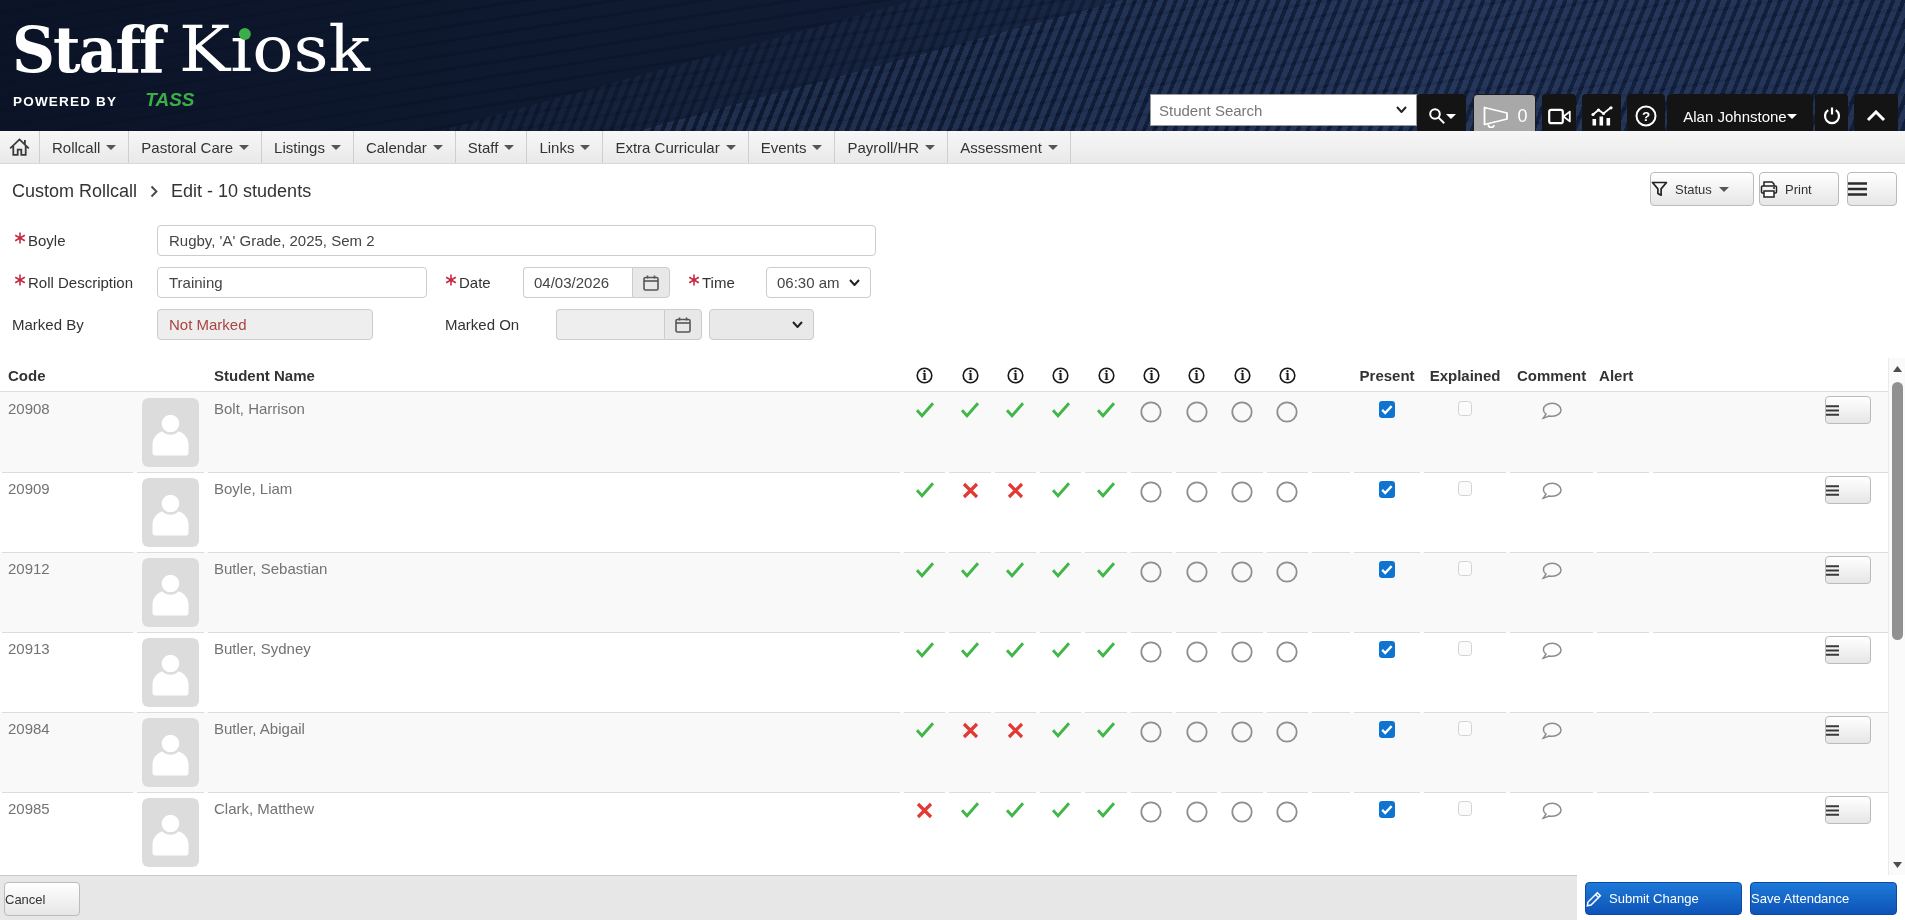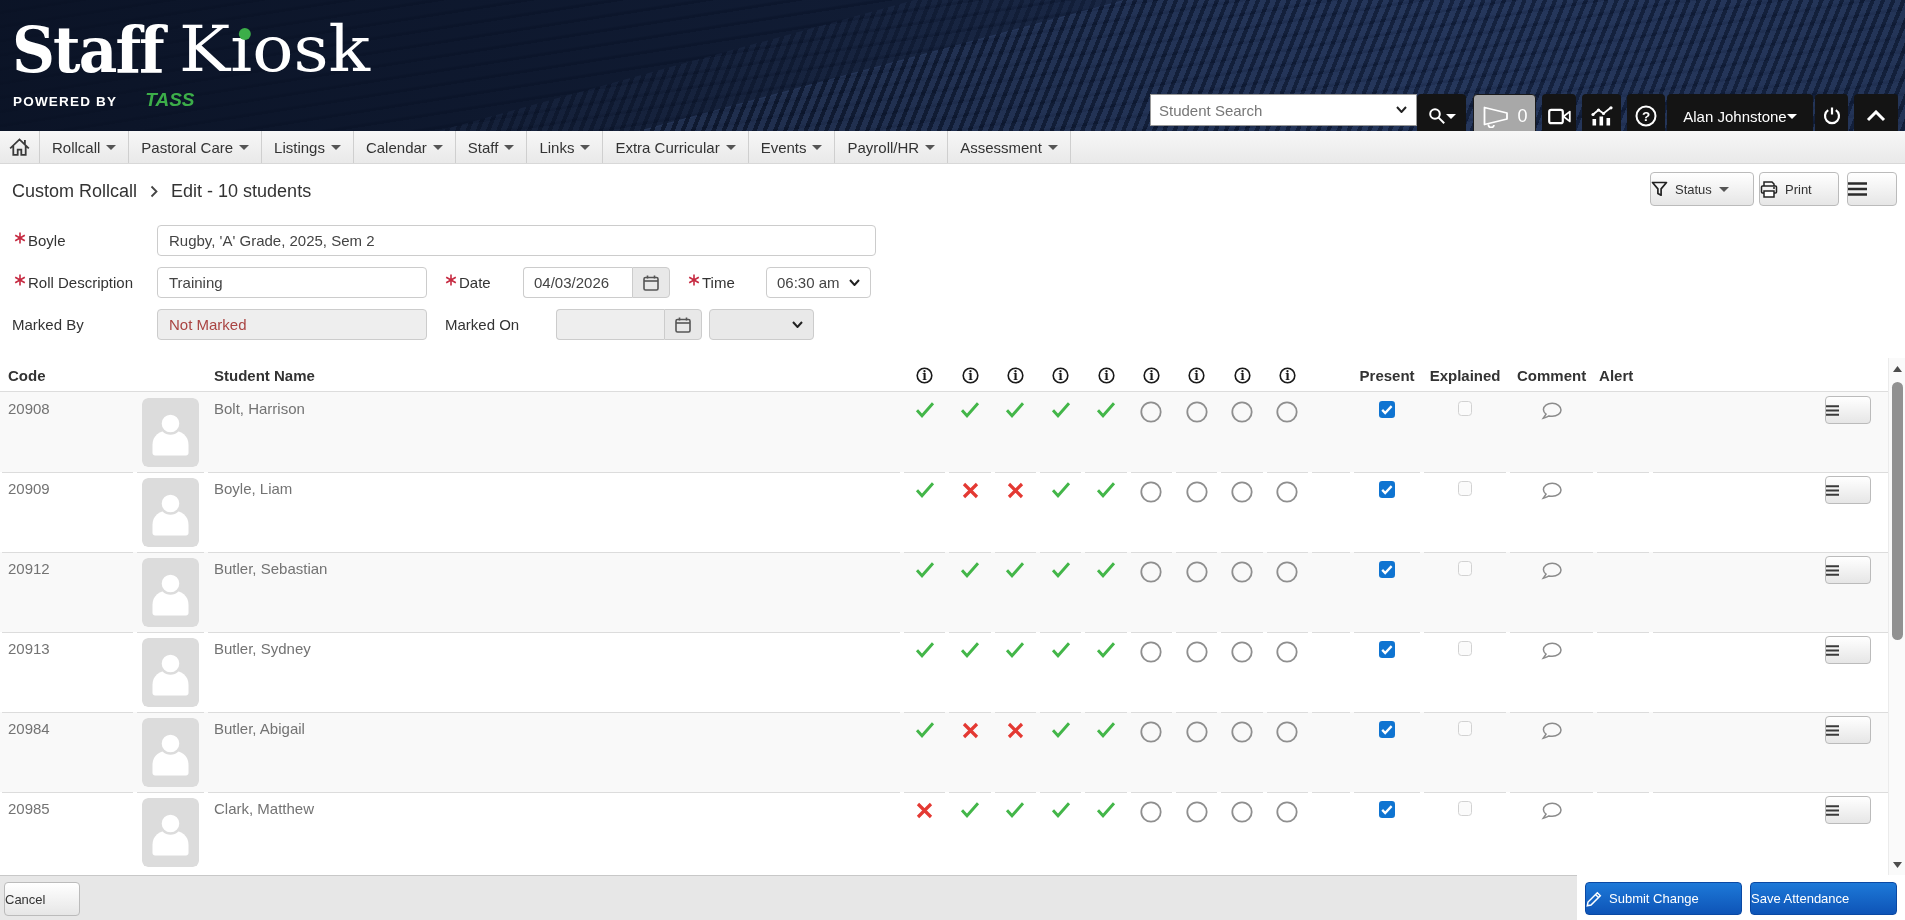--- a/index.html
+++ b/index.html
@@ -325,21 +325,21 @@
     <div class="fselect" style="left:766px; top:51px; width:105px;">
       <span>06:30 am</span>
       <svg class="selcaret" viewBox="0 0 11 7">
           <path d="M1 1l4.5 5L10 1" fill="none" stroke="#222" stroke-width="2"></path>
         </svg>
     </div>
 
     <div class="flabel" style="left:12px; top:93px;">
         <span>Marked By</span>
       </div>
-    <input class="finput ro" style="left: 157px; top: 93px; width: 270px;" readonly="" value="Not Marked">
+    <input class="finput ro" style="left: 157px; top: 93px; width: 216px;" readonly="" value="Not Marked">
 
     <div class="flabel" style="left:445px; top:93px;justify-content:flex-end;">
         <span>Marked On</span>
       </div>
     <div class="igroup" style="left:556px; top:93px; width:148px;">
       <input class="ro" style="width: 108px;" readonly="" value="">
       <div class="cal-btn">
         <svg width="16" height="16" viewBox="0 0 16 16">
             <rect x="1" y="2.5" width="14" height="12.5" rx="1.5" fill="none" stroke="#555" stroke-width="1.6"></rect>
             <path d="M1 6h14" stroke="#555" stroke-width="1.6"></path>

